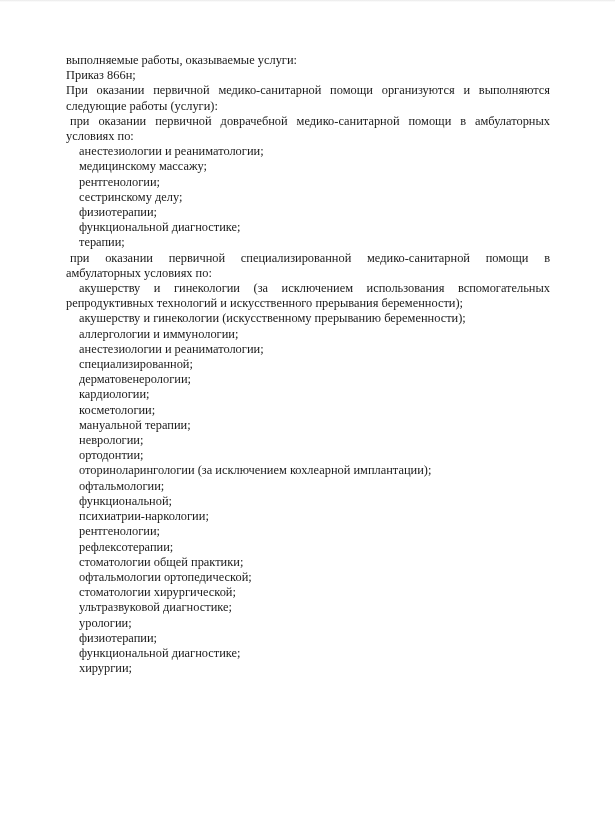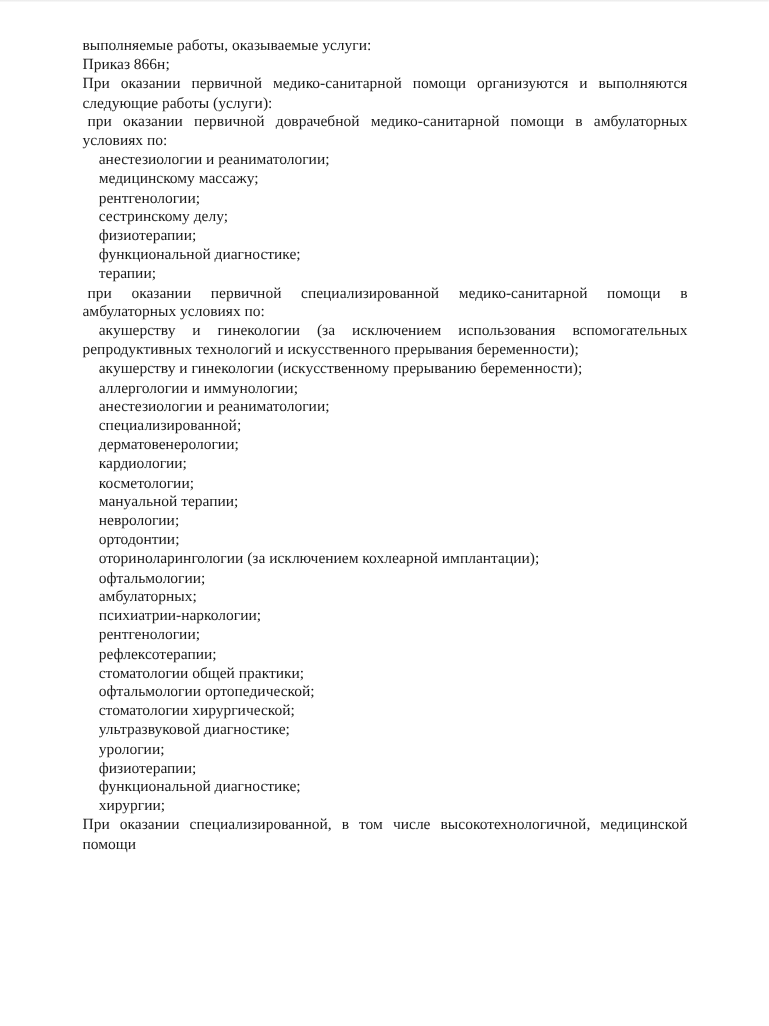--- a/index.html
+++ b/index.html
@@ -24,21 +24,21 @@
     position: absolute;
     top: 0;
     left: 0;
     width: 100%;
     height: 2px;
     background: linear-gradient(#e9e9e9, #ffffff);
   }
   .doc-text {
     position: absolute;
     left: 66px;
-    top: 29px;
+    top: 53px;
     width: 484px;
     color: #1a1a1a;
     font-size: 12.4px;
     line-height: 15.2px;
     text-align: justify;
   }
   .doc-text p.line {
     margin: 0;
     padding: 0;
     hyphens: none;
@@ -74,27 +74,26 @@
       <p class="line ind2">анестезиологии и реаниматологии;</p>
       <p class="line ind2">специализированной;</p>
       <p class="line ind2">дерматовенерологии;</p>
       <p class="line ind2">кардиологии;</p>
       <p class="line ind2">косметологии;</p>
       <p class="line ind2">мануальной терапии;</p>
       <p class="line ind2">неврологии;</p>
       <p class="line ind2">ортодонтии;</p>
       <p class="line ind2">оториноларингологии (за исключением кохлеарной имплантации);</p>
       <p class="line ind2">офтальмологии;</p>
-      <p class="line ind2">амбулаторных;</p>
+      <p class="line ind2">функциональной;</p>
       <p class="line ind2">психиатрии-наркологии;</p>
       <p class="line ind2">рентгенологии;</p>
       <p class="line ind2">рефлексотерапии;</p>
       <p class="line ind2">стоматологии общей практики;</p>
       <p class="line ind2">офтальмологии ортопедической;</p>
       <p class="line ind2">стоматологии хирургической;</p>
       <p class="line ind2">ультразвуковой диагностике;</p>
       <p class="line ind2">урологии;</p>
       <p class="line ind2">физиотерапии;</p>
       <p class="line ind2">функциональной диагностике;</p>
       <p class="line ind2">хирургии;</p>
-      <p class="line ind0">При оказании специализированной, в том числе высокотехнологичной, медицинской помощи</p>
     </div>
 </div>
 
 </body></html>

